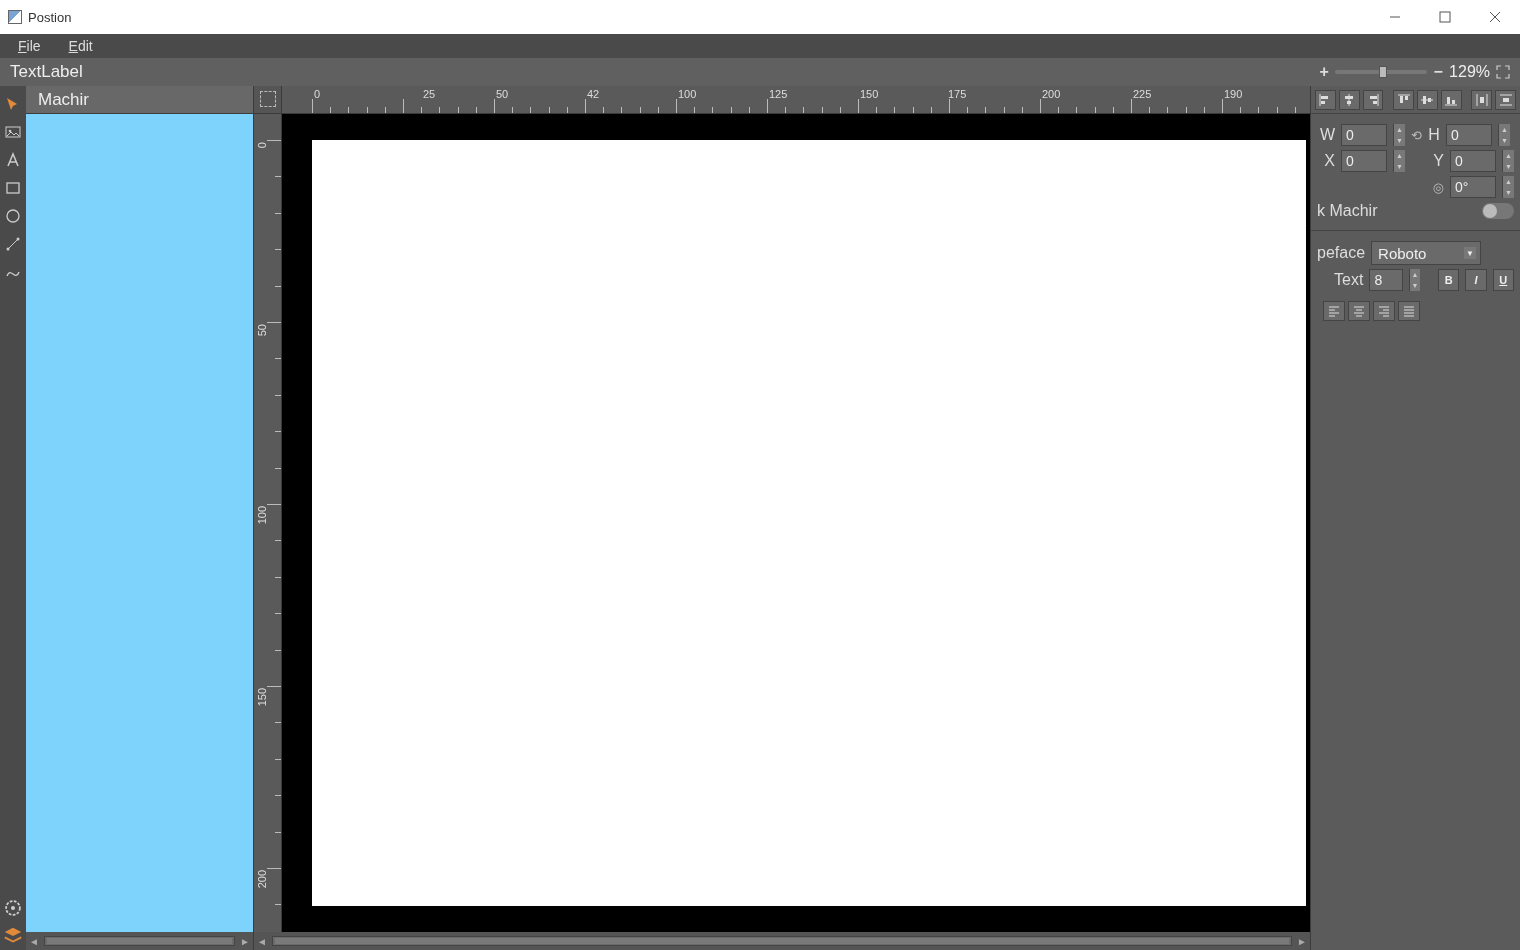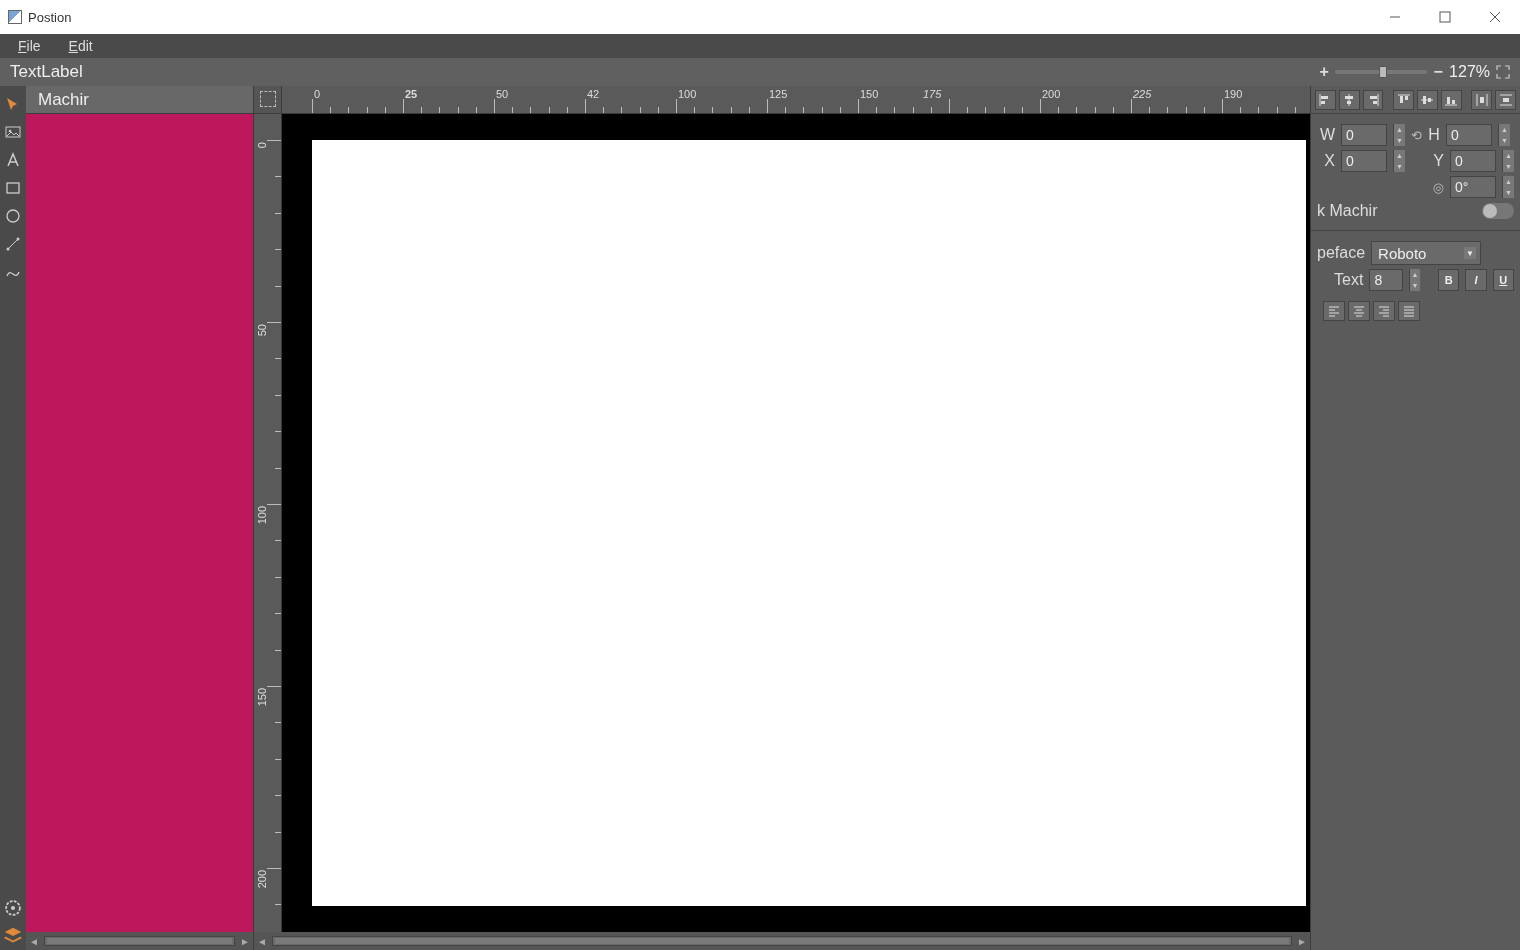--- a/index.html
+++ b/index.html
@@ -37,21 +37,21 @@
 
 .tools { width: 26px; background: #4a4a4a; display: flex; flex-direction: column; align-items: center; padding-top: 4px; }
 .tools .tool { width: 22px; height: 28px; display: flex; align-items: center; justify-content: center; color: #ccc; }
 .tools .tool.active { color: #e08a3a; }
 .tools .tool svg { width: 16px; height: 16px; }
 .tools .grow { flex: 1; }
 .tools .bot-tool { width: 22px; height: 28px; display:flex; align-items:center; justify-content:center; color:#ccc; }
 .tools .bot-tool.orange { color:#e08a3a; }
 
 
-.layerpane { width: 228px; background: #be185d; display: flex; flex-direction: column; border-right: 1px solid #3c3c3c; }
+.layerpane { width: 228px; background: #7dd3fc; display: flex; flex-direction: column; border-right: 1px solid #3c3c3c; }
 .layerpane .tab { height: 28px; background: #686868; color: #eee; padding: 3px 12px; font-size: 17px; border-bottom: 1px solid #3c3c3c; display:flex; align-items:center; }
 .layerpane .content { flex: 1; }
 .layerpane .hscroll { height: 18px; background: #555; display:flex; align-items:center; }
 .hscroll .arrow { width:16px; height:16px; display:flex; align-items:center; justify-content:center; color:#aaa; font-size:10px; }
 .hscroll .bar { flex:1; height:10px; background:#6a6a6a; border:1px solid #444; margin:0 2px; position:relative; }
 .hscroll .barfill { position:absolute; left:2px; right:2px; top:1px; bottom:1px; background:#7a7a7a; }
 
 
 .canvaswrap { flex: 1; background: #606060; display:flex; flex-direction:column; position:relative; }
 .canvaswrap .ruler-corner { position:absolute; left:0; top:0; width:28px; height:28px; background:#555; border-right:1px solid #3a3a3a; border-bottom:1px solid #3a3a3a; }
@@ -124,21 +124,21 @@
 
 <div class="topbar">
   <div class="left-label">TextLabel</div>
   <div class="spacer"></div>
   <div class="zoom">
     <div class="plus">+</div>
     <div class="track">
         <div class="thumb"></div>
       </div>
     <div class="minus">−</div>
-    <div class="value">127%</div>
+    <div class="value">129%</div>
     <div class="fit">
         <svg width="14" height="14" viewBox="0 0 14 14">
           <path d="M1 5V1h4M13 5V1H9M1 9v4h4M13 9v4H9" fill="none" stroke="#ccc" stroke-width="1.2"></path>
         </svg>
       </div>
   </div>
 </div>
 
 <div class="main">
 
@@ -215,21 +215,21 @@
     <div class="ruler-corner">
         <div class="dashbox"></div>
       </div>
     <div class="ruler-h" id="rulerh">
         <div class="num" style="left: 32px;">0</div>
         <div class="tick major" style="left: 30px;"></div>
         <div class="tick" style="left: 48.2px;"></div>
         <div class="tick" style="left: 66.4px;"></div>
         <div class="tick" style="left: 84.6px;"></div>
         <div class="tick" style="left: 102.8px;"></div>
-        <div class="num" style="left: 123px; font-weight: bold;">25</div>
+        <div class="num" style="left: 141px;">25</div>
         <div class="tick major" style="left: 121px;"></div>
         <div class="tick" style="left: 139.2px;"></div>
         <div class="tick" style="left: 157.4px;"></div>
         <div class="tick" style="left: 175.6px;"></div>
         <div class="tick" style="left: 193.8px;"></div>
         <div class="num" style="left: 214px;">50</div>
         <div class="tick major" style="left: 212px;"></div>
         <div class="tick" style="left: 230.2px;"></div>
         <div class="tick" style="left: 248.4px;"></div>
         <div class="tick" style="left: 266.6px;"></div>
@@ -251,33 +251,33 @@
         <div class="tick" style="left: 503.2px;"></div>
         <div class="tick" style="left: 521.4px;"></div>
         <div class="tick" style="left: 539.6px;"></div>
         <div class="tick" style="left: 557.8px;"></div>
         <div class="num" style="left: 578px;">150</div>
         <div class="tick major" style="left: 576px;"></div>
         <div class="tick" style="left: 594.2px;"></div>
         <div class="tick" style="left: 612.4px;"></div>
         <div class="tick" style="left: 630.6px;"></div>
         <div class="tick" style="left: 648.8px;"></div>
-        <div class="num" style="left: 641px; font-style: italic;">175</div>
+        <div class="num" style="left: 666px;">175</div>
         <div class="tick major" style="left: 667px;"></div>
         <div class="tick" style="left: 685.2px;"></div>
         <div class="tick" style="left: 703.4px;"></div>
         <div class="tick" style="left: 721.6px;"></div>
         <div class="tick" style="left: 739.8px;"></div>
         <div class="num" style="left: 760px;">200</div>
         <div class="tick major" style="left: 758px;"></div>
         <div class="tick" style="left: 776.2px;"></div>
         <div class="tick" style="left: 794.4px;"></div>
         <div class="tick" style="left: 812.6px;"></div>
         <div class="tick" style="left: 830.8px;"></div>
-        <div class="num" style="left: 851px; font-style: italic;">225</div>
+        <div class="num" style="left: 851px;">225</div>
         <div class="tick major" style="left: 849px;"></div>
         <div class="tick" style="left: 867.2px;"></div>
         <div class="tick" style="left: 885.4px;"></div>
         <div class="tick" style="left: 903.6px;"></div>
         <div class="tick" style="left: 921.8px;"></div>
         <div class="num" style="left: 942px;">190</div>
         <div class="tick major" style="left: 940px;"></div>
         <div class="tick" style="left: 958.2px;"></div>
         <div class="tick" style="left: 976.4px;"></div>
         <div class="tick" style="left: 994.6px;"></div>

